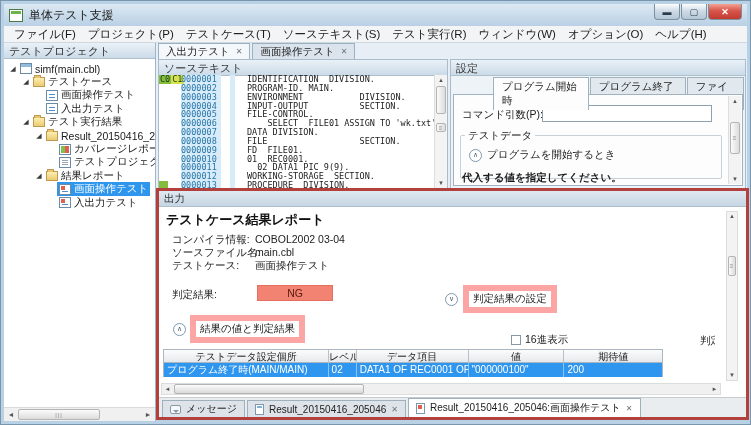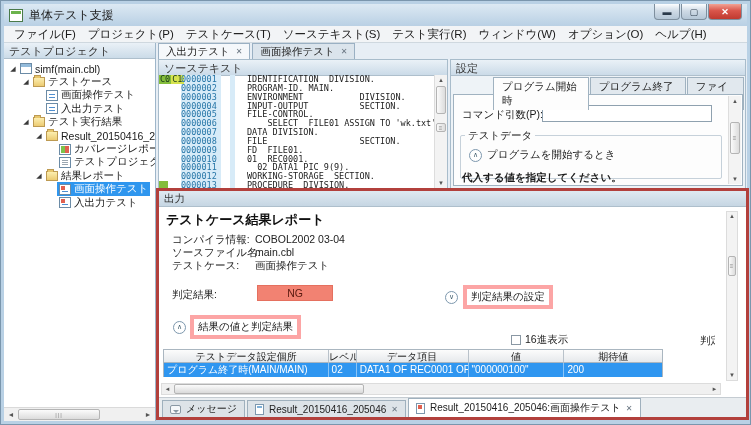--- a/index.html
+++ b/index.html
@@ -99,21 +99,21 @@
                   border:3px solid #b2403c; background:#fff; }
   .out-header { height:16px; background:linear-gradient(#dfe9f1,#c6d6e3); border-bottom:1px solid #aebfcc;
                 font-size:10.5px; color:#333; padding:1px 5px; }
   .out-content { position:absolute; left:0; right:0; top:16px; bottom:20px; background:#fff; overflow:hidden; }
   .report-title { position:absolute; left:7px; top:4px; font-size:13px; font-weight:bold; color:#111; }
   .f-label { position:absolute; left:13px; font-size:10.5px; color:#222; }
   .f-value { position:absolute; left:96px; font-size:10.5px; color:#222; }
   .ng-badge { position:absolute; left:86px; top:78px; width:76px; height:16px; background:#f28272; border:1px solid #e5705f;
               font-size:10.5px; color:#5a1a10; display:flex; align-items:center; justify-content:center;margin-left:12px; }
   .judge-btn-row { position:absolute; left:286px; top:78px; display:flex; align-items:center; gap:5px; }
-  .outline-btn { border:4px solid #fca5a5; background:#fff; font-size:10.5px; padding:1px 4px; color:#1a1a1a; white-space:nowrap; }
+  .outline-btn { border:6px solid #fca5a5; background:#fff; font-size:10.5px; padding:1px 4px; color:#1a1a1a; white-space:nowrap; }
   .section-row { position:absolute; left:14px; top:108px; display:flex; align-items:center; gap:4px; }
   .checkbox-row { position:absolute; left:352px; top:126px; display:flex; align-items:center; gap:4px; font-size:10.5px; color:#222; }
   .checkbox { width:10px; height:10px; border:1px solid #8a98a4; background:#fff; flex:none; }
   .clipped-text { position:absolute; left:541px; top:127px; width:15px; overflow:hidden; font-size:10.5px; white-space:nowrap; color:#222; }
 
   .result-table { position:absolute; left:4px; top:142px; width:500px; border:1px solid #aab6c0; border-bottom:none; }
   .tr { display:flex; }
   .th { height:13px; background:linear-gradient(#fcfcfc,#e6e9ec); border-right:1px solid #b9c2ca; border-bottom:1px solid #aab6c0;
         font-size:10px; color:#222; text-align:center; line-height:13px; overflow:hidden; white-space:nowrap; }
   .td { height:14px; background:#2f96f0; color:#fff; font-size:10px; line-height:14px; padding:0 3px;

